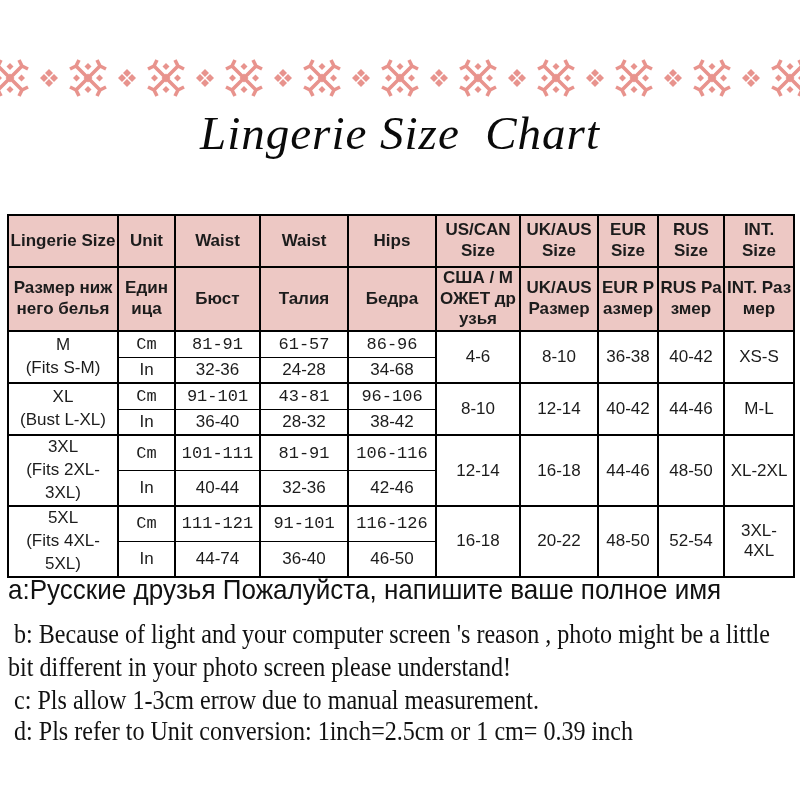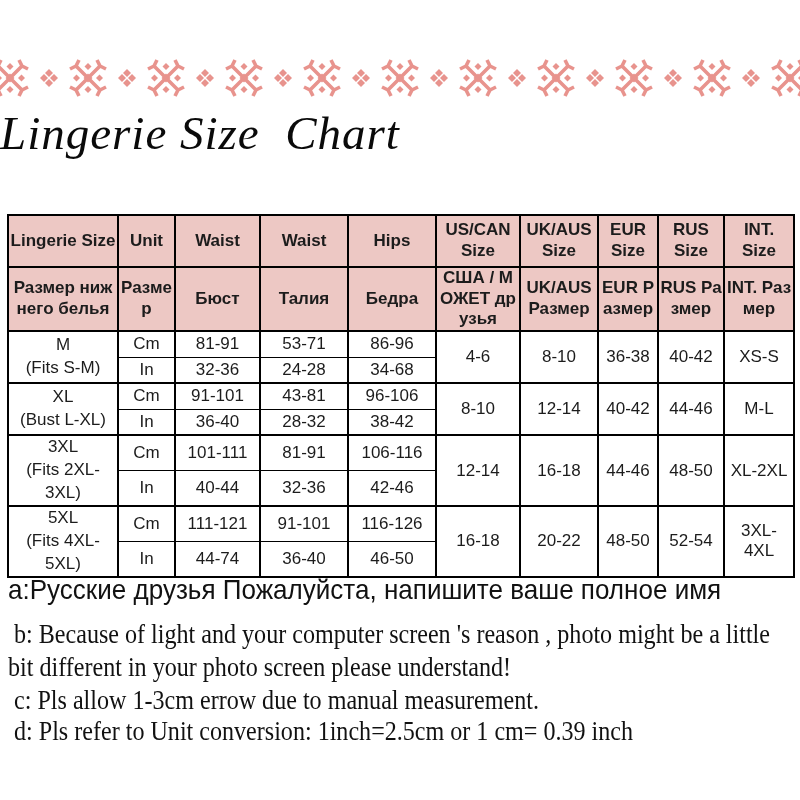--- a/index.html
+++ b/index.html
@@ -17,20 +17,21 @@
     position: absolute; top: 52px; left: 0;
     width: 800px; height: 52px;
     display: flex; align-items: center; justify-content: center;
     gap: 7px;
   }
   .motif { color: var(--accent, #e8938d); display: inline-flex; }
 
   
   .page-title {
     position: absolute; top: 106px; left: 0; width: 800px;
+    text-align: center;
     font-family: "Liberation Serif", serif;
     font-style: italic;
     font-size: 47px;
     letter-spacing: 1px;
     white-space: pre;
     color: #0a0a0a;
   }
 
   
   table.size-chart {
@@ -52,21 +53,21 @@
   tr.r-data{ height: 26px; }
   td.hdr {
     background: var(--header-bg, #edc8c4);
     font-weight: bold;
     font-size: 17px;
     line-height: 1.22;
   }
   td.ru { word-break: break-all; }
   td.data { font-size: 17px; }
   td.size-cell { font-size: 17px; line-height: 1.35; }
-  td.thin-b { border-bottom-width: 1px; }
+  td.thin-b { border-bottom-width: 1px; font-family: Liberation Mono, monospace; }
   td.thin-t { border-top-width: 1px; }
 
   
   .note {
     position: absolute; left: 8px;
     white-space: pre;
     transform-origin: 0 50%;
   }
   .note-a {
     top: 574px;
@@ -400,39 +401,39 @@
     <td class="hdr">Waist</td>
     <td class="hdr">Hips</td>
     <td class="hdr">US/CAN Size</td>
     <td class="hdr">UK/AUS Size</td>
     <td class="hdr">EUR Size</td>
     <td class="hdr">RUS Size</td>
     <td class="hdr">INT. Size</td>
   </tr>
   <tr class="r-ru">
     <td class="hdr ru">Размер нижнего белья</td>
-    <td class="hdr ru">Размер</td>
+    <td class="hdr ru">Единица</td>
     <td class="hdr ru">Бюст</td>
     <td class="hdr ru">Талия</td>
     <td class="hdr ru">Бедра</td>
     <td class="hdr ru">США / МОЖЕТ друзья</td>
     <td class="hdr ru">UK/AUSРазмер</td>
     <td class="hdr ru">EUR Размер</td>
     <td class="hdr ru">RUS Размер</td>
     <td class="hdr ru">INT. Размер</td>
   </tr>
 
   <tr class="r-data">
     <td class="size-cell" rowspan="2">
       <div>M</div>
       <div>(Fits S-M)</div>
     </td>
     <td class="data thin-b">Cm</td>
     <td class="data thin-b">81-91</td>
-    <td class="data thin-b">53-71</td>
+    <td class="data thin-b">61-57</td>
     <td class="data thin-b">86-96</td>
     <td class="data" rowspan="2">4-6</td>
     <td class="data" rowspan="2">8-10</td>
     <td class="data" rowspan="2">36-38</td>
     <td class="data" rowspan="2">40-42</td>
     <td class="data" rowspan="2">XS-S</td>
   </tr>
   <tr class="r-data">
     <td class="data thin-t">In</td>
     <td class="data thin-t">32-36</td>

